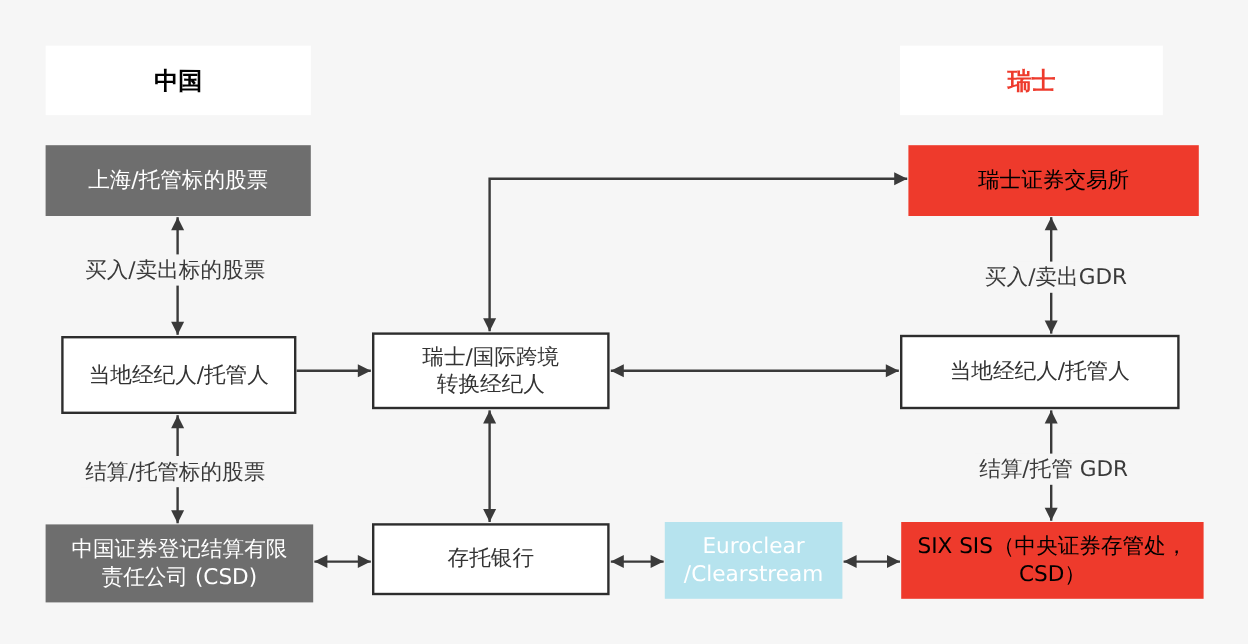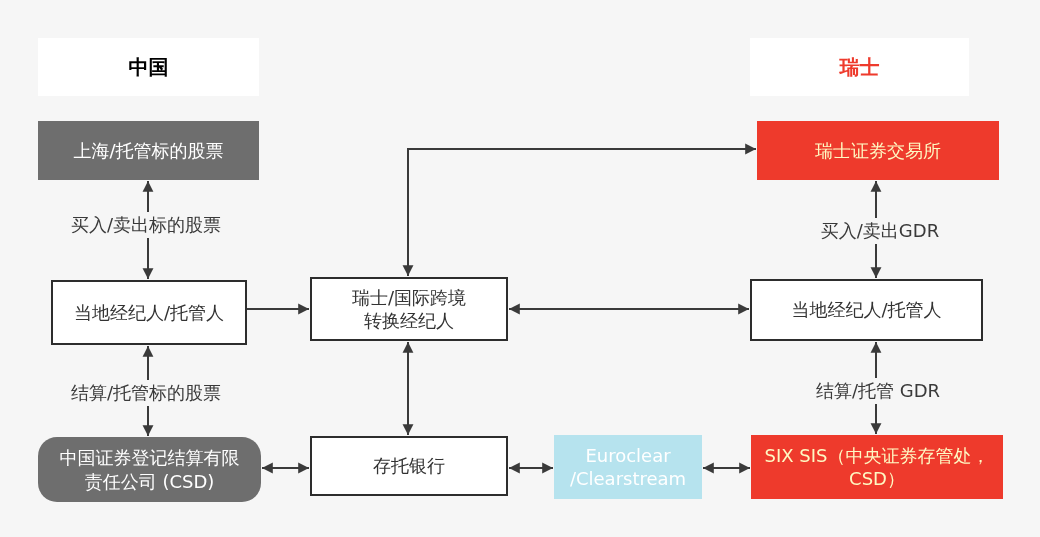--- a/index.html
+++ b/index.html
@@ -48,21 +48,21 @@
     font-weight: bold;
     font-size: 20px;
     color: #000000;
   }
   .box.title.swiss { color: var(--red); }
   .box.outlined {
     background: #ffffff;
     border: 2px solid #2d2d2d;
   }
   .box.dark { background: var(--dark); color: #ffffff; }
-  .box.red  { background: var(--red);  color: #fef9c3; text-align: center; }
+  .box.red  { background: var(--red);  color: #000000; text-align: center; }
   .box.blue { background: var(--blue); color: #ffffff; }
   .edge-label {
     position: absolute;
     z-index: 3;
     font-size: 18px;
     color: var(--arrow);
     background: var(--bg);
     padding: 1px 4px;
     white-space: nowrap;
     transform: translateX(-50%);
@@ -100,21 +100,21 @@
 
   <div class="box red" style="left:757px; top:121px; width:242px; height:59px;">瑞士证券交易所</div>
 
   <div class="box outlined" style="left:51px; top:280px; width:196px; height:65px;">当地经纪人/托管人</div>
 
   <div class="box outlined" style="left:310px; top:277px; width:198px; height:64px;">瑞士/国际跨境
 转换经纪人</div>
 
   <div class="box outlined" style="left:750px; top:279px; width:233px; height:62px;">当地经纪人/托管人</div>
 
-  <div class="box dark" style="left:38px; top:437px; width:223px; height:65px;border-radius:19px;">中国证券登记结算有限
+  <div class="box dark" style="left:38px; top:437px; width:223px; height:65px;">中国证券登记结算有限
 责任公司 (CSD)</div>
 
   <div class="box outlined" style="left:310px; top:436px; width:198px; height:60px;">存托银行</div>
 
   <div class="box red" style="left:751px; top:435px; width:252px; height:64px;">SIX SIS（中央证券存管处，
 CSD）</div>
 
   <div class="box blue" style="left:554px; top:435px; width:148px; height:64px;">Euroclear
 /Clearstream</div>
 

